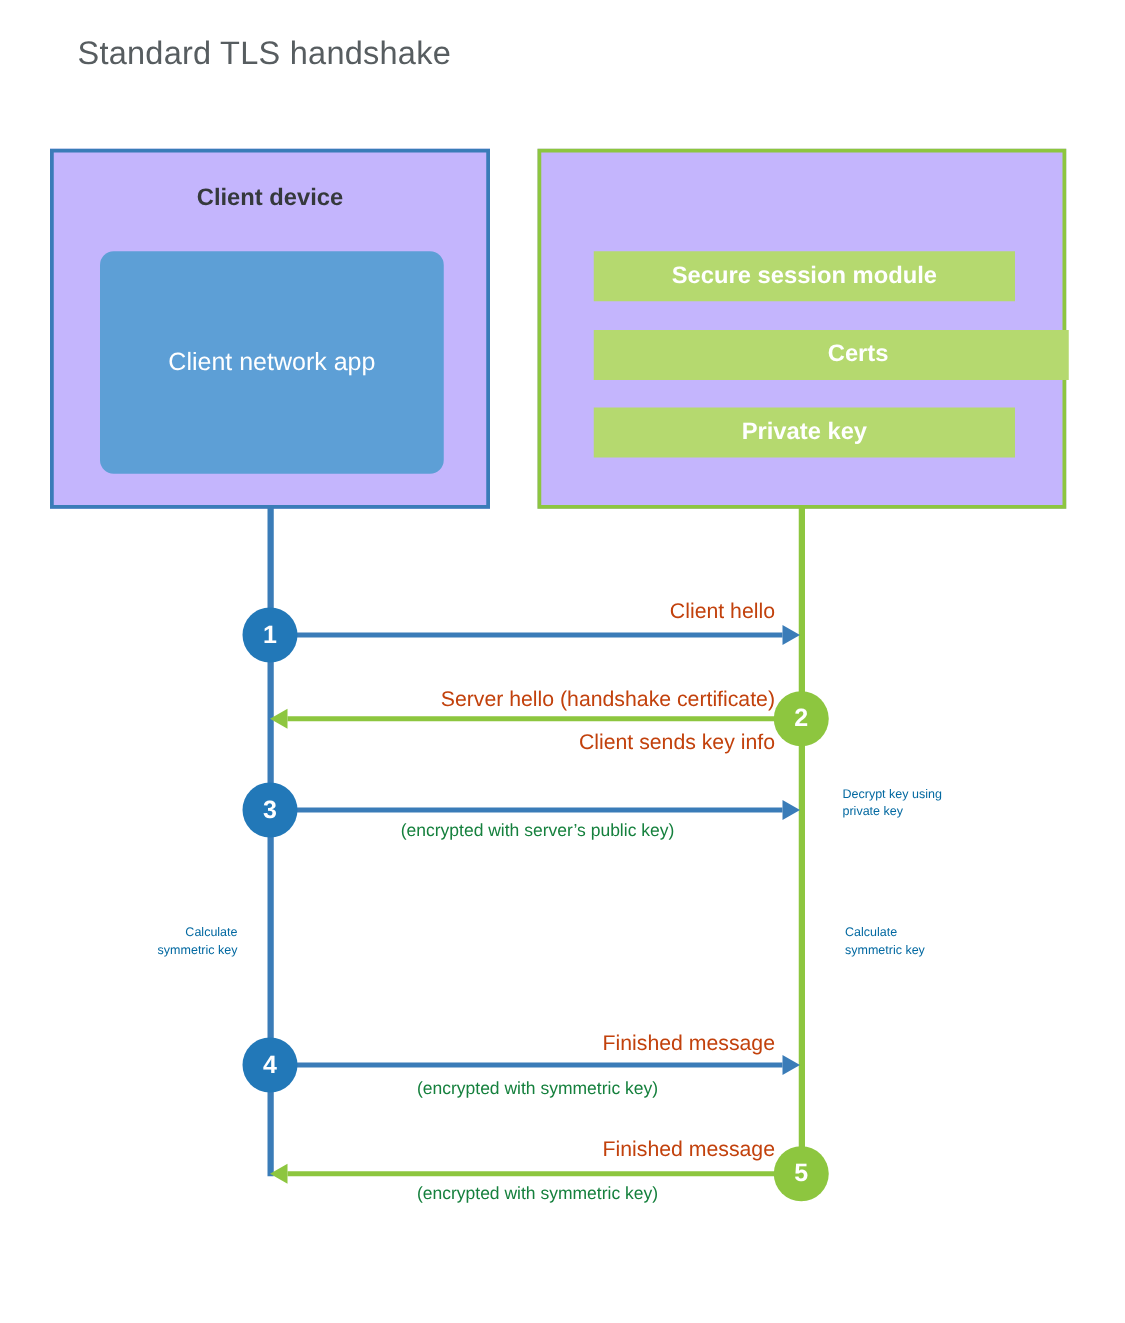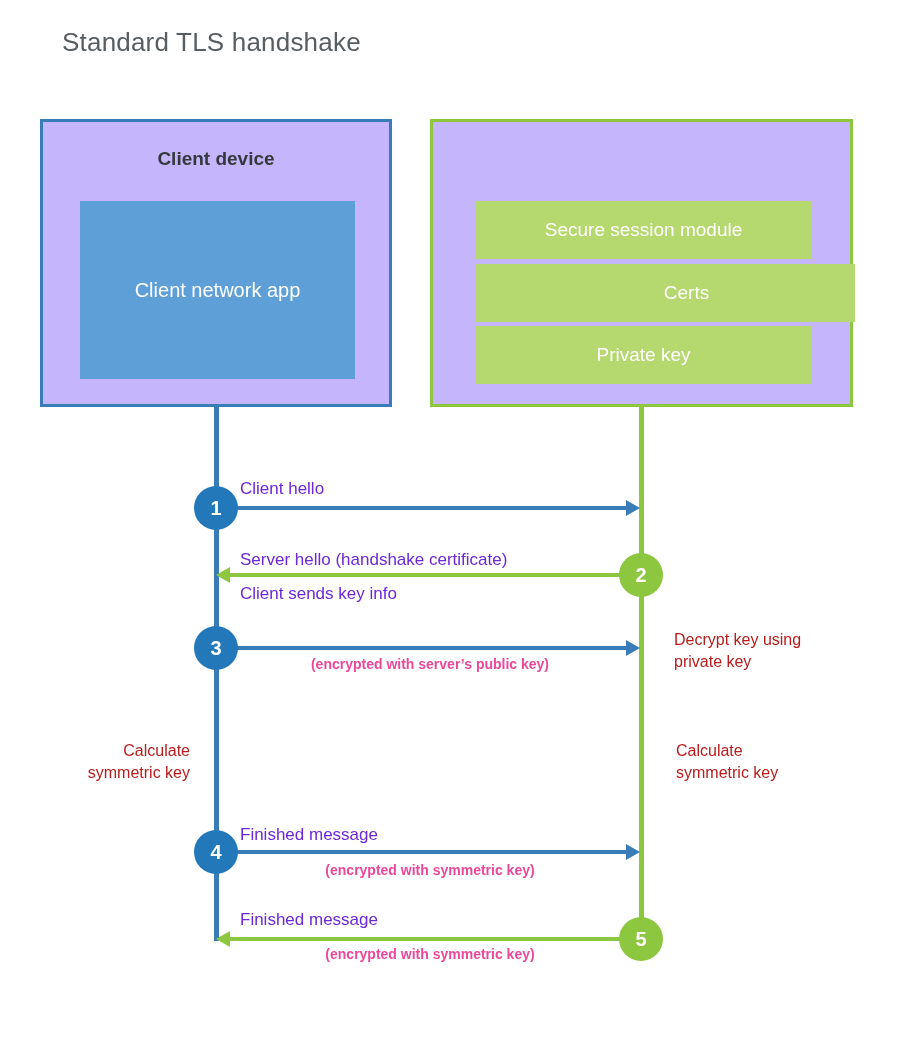--- a/index.html
+++ b/index.html
@@ -71,33 +71,34 @@
     color: #ffffff;
     display: flex;
     align-items: center;
     justify-content: center;
     text-align: center;
     font-size: 20px;
     font-weight: 300;
     line-height: 1.35;
     padding: 0 14px;
     box-sizing: border-box;
+    border-radius: 11px;
   }
   .server-block {
     position: absolute;
     left: 42px;
     width: 337px;
-    height: 58px;
+    height: 40px;
     background: #b5d96f;
     color: #ffffff;
     display: flex;
     align-items: center;
     justify-content: center;
     font-size: 19px;
-    font-weight: 400;
+    font-weight: 700;
   }
   #server-block-0 { top: 79px; }
   #server-block-1 { top: 142px; padding-left: 43px; }
   #server-block-2 { top: 204px; }
 
   
   .lifeline {
     position: absolute;
     width: 5px;
   }
@@ -161,51 +162,51 @@
   
   #arrow-4-line { left: 216px; top: 850px; width: 410px; background: #3a7cb8; }
   #arrow-4-head { left: 626px; top: 844px; }
   
   #arrow-5-line { left: 230px; top: 937px; width: 398px; background: #8dc63f; }
   #arrow-5-head { left: 216px; top: 931px; }
 
   
   .arrow-label {
     position: absolute;
-    text-align: left;
+    text-align: right;
     font-size: 17px;
     font-weight: 300;
-    color: #6d28d9;
+    color: #c2410c;
     white-space: nowrap;
   }
   .arrow-sublabel {
     position: absolute;
     text-align: center;
     font-size: 14px;
-    font-weight: 700;
-    color: #ec4899;
+    font-weight: 400;
+    color: #15803d;
     white-space: nowrap;
   }
 
   #label-1      { left: 240px; top: 479px; width: 380px; }
   #label-2      { left: 240px; top: 550px; width: 380px; }
   #label-3      { left: 240px; top: 584px; width: 380px; }
   #sublabel-3   { left: 240px; top: 656px; width: 380px; }
   #label-4      { left: 240px; top: 825px; width: 380px; }
   #sublabel-4   { left: 240px; top: 862px; width: 380px; }
   #label-5      { left: 240px; top: 910px; width: 380px; }
   #sublabel-5   { left: 240px; top: 946px; width: 380px; }
 
   
   .side-note {
     position: absolute;
-    font-size: 16px;
+    font-size: 10px;
     font-weight: 300;
     line-height: 1.35;
-    color: #b91c1c;
+    color: #0369a1;
     white-space: pre-line;
   }
   #note-decrypt         { left: 674px; top: 629px; text-align: left; }
   #note-calc-client     { left: 20px;  top: 740px; width: 170px; text-align: right; }
   #note-calc-server     { left: 676px; top: 740px; text-align: left; }
 </style>
 </head>
 <body>
 
 <div id="diagram-title">Standard TLS handshake</div>

